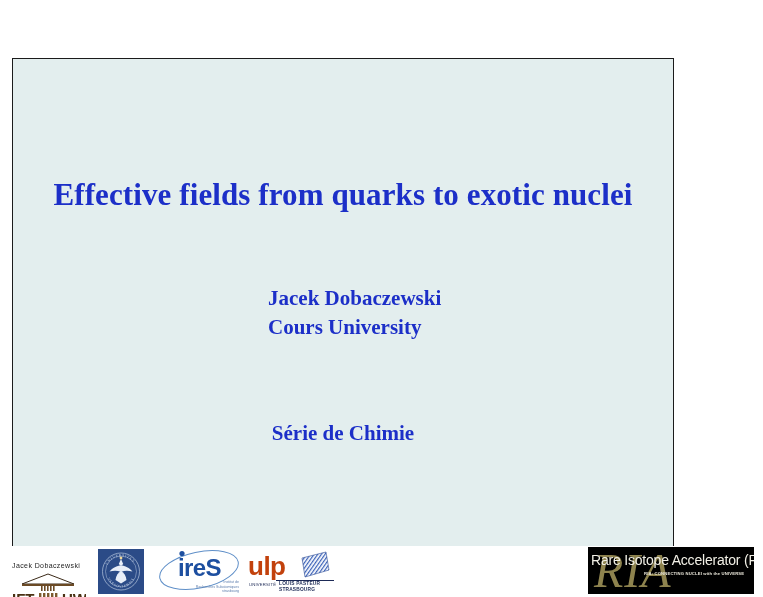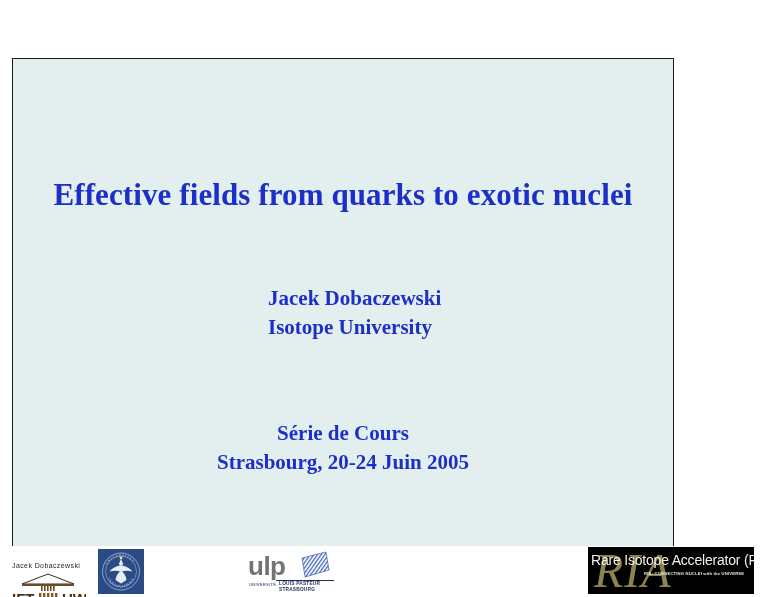--- a/index.html
+++ b/index.html
@@ -161,21 +161,21 @@
     width: 88px;
     height: 46px;
   }
   .ulp-word {
     position: absolute;
     left: 0px;
     top: 2px;
     font-family: "Liberation Sans", "DejaVu Sans", sans-serif;
     font-weight: bold;
     font-size: 26px;
-    color: #737373;
+    color: #c2410c;
     letter-spacing: -0.5px;
   }
   .ulp-tagline {
     position: absolute;
     left: 1px;
     top: 32px;
     width: 86px;
     font-family: "Liberation Sans", "DejaVu Sans", sans-serif;
     font-size: 4.4px;
     line-height: 5.4px;
@@ -245,26 +245,25 @@
 <body>
 
 <div id="page">
 
   <div class="slide">
 
     <div class="title">Effective fields from quarks to exotic nuclei</div>
 
     <div class="author-block">
       <div>Jacek Dobaczewski</div>
-      <div>Isotope University</div>
+      <div>Cours University</div>
     </div>
 
     <div class="venue-block">
-      <div>Série de Cours</div>
-      <div>Strasbourg, 20-24 Juin 2005</div>
+      <div>Série de Chimie</div>
     </div>
 
   </div>
 
   <div class="logo-strip">
 
     <div class="ift-logo">
       <div class="ift-name">Jacek Dobaczewski</div>
       <svg class="ift-building" viewBox="0 0 76 34">
 
@@ -312,20 +311,32 @@
         <path id="arcBot" d="M8.5 24 A14.5 14.5 0 0 0 37.5 24" fill="none"></path>
         <text font-family="Liberation Serif, DejaVu Serif, serif" font-size="3.6" fill="#cdd9ec" letter-spacing="0.7">
           <textPath href="#arcTop" startOffset="14%">UNIVERSITAS</textPath>
         </text>
         <text font-family="Liberation Serif, DejaVu Serif, serif" font-size="3.6" fill="#cdd9ec" letter-spacing="0.7">
           <textPath href="#arcBot" startOffset="12%">VARSOVIENSIS</textPath>
         </text>
       </svg>
     </div>
 
+    <div class="ires-logo">
+      <svg width="85" height="47" viewBox="0 0 85 47" style="position:absolute;left:0;top:0;">
+        <ellipse cx="44" cy="22" rx="40" ry="18" fill="none" stroke="#5f8fc8" stroke-width="1" transform="rotate(-12 44 22)"></ellipse>
+        <circle cx="27" cy="5.5" r="2.6" fill="#1d4fa0"></circle>
+      </svg>
+      <div class="ires-word">ireS</div>
+      <div class="ires-sub">
+        <div>institut de</div>
+        <div>Recherches Subatomiques</div>
+        <div>strasbourg</div>
+      </div>
+    </div>
 
     <div class="ulp-logo">
       <div class="ulp-word">ulp</div>
       <svg width="34" height="30" viewBox="0 0 34 30" style="position:absolute;left:50px;top:1px;">
         <defs>
           <pattern id="stripes" width="3" height="3" patternUnits="userSpaceOnUse" patternTransform="rotate(35)">
             <rect width="1.5" height="3" fill="#3b62b8"></rect>
             <rect x="1.5" width="1.5" height="3" fill="#ffffff"></rect>
           </pattern>
         </defs>

